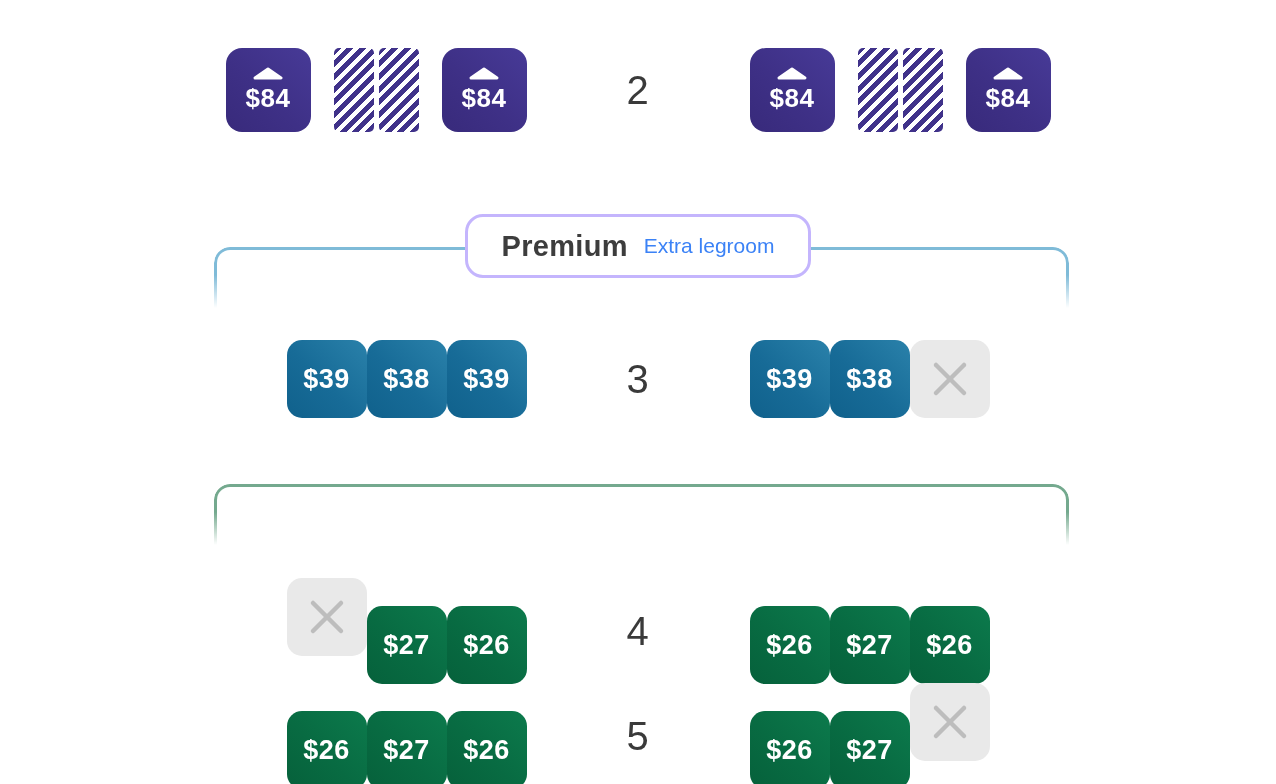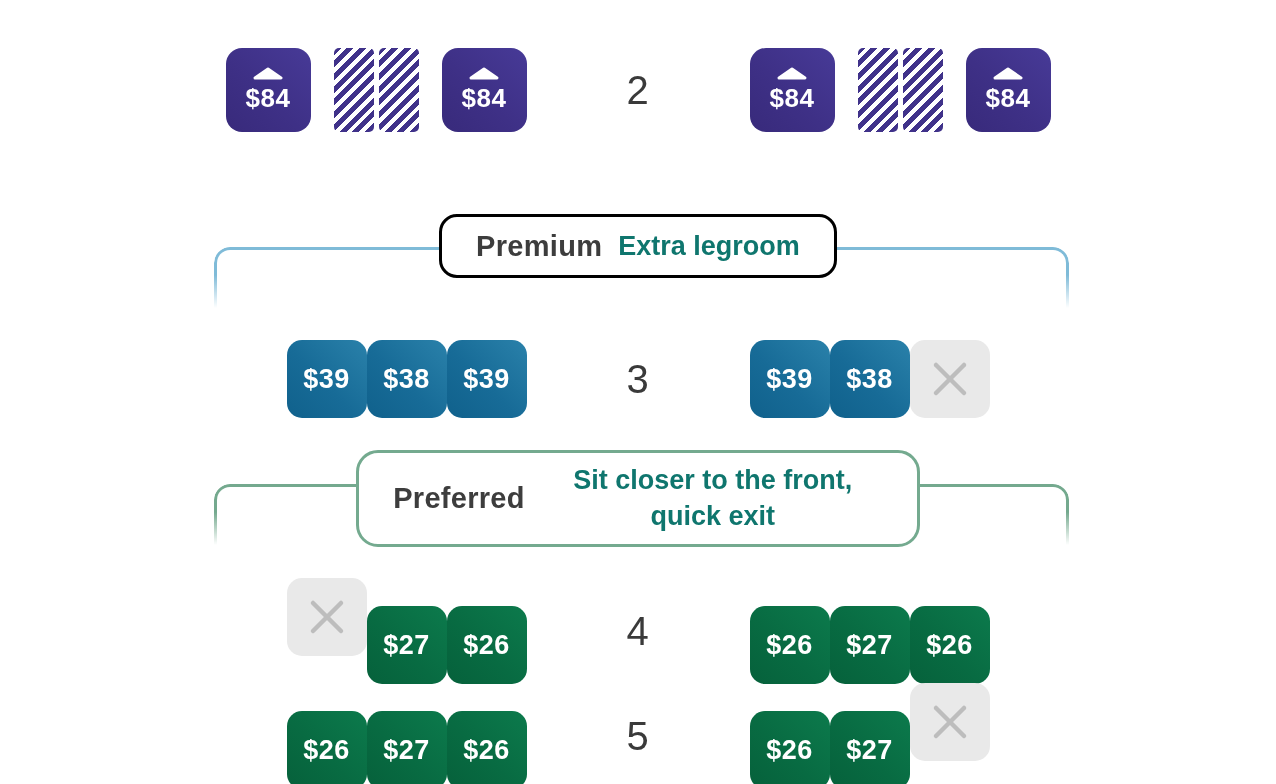--- a/index.html
+++ b/index.html
@@ -33,24 +33,24 @@
   
   .bracket { position:absolute; left:214px; width:849px; height:58px;
              border:3px solid; border-bottom:none; border-radius:16px 16px 0 0;
              -webkit-mask-image:linear-gradient(to bottom, #000 46%, rgba(0,0,0,0) 100%);
              mask-image:linear-gradient(to bottom, #000 46%, rgba(0,0,0,0) 100%); }
   .bracket.premium   { border-color:#7fbbd8; }
   .bracket.preferred { border-color:#74a98e; }
 
   .badge-wrap { position:absolute; left:0; right:0; display:flex; justify-content:center; z-index:2; }
   .badge { background:#ffffff; display:flex; align-items:center; justify-content:center; }
-  .badge.premium-badge   { border:3px solid #000000; border-radius:18px; height:64px; padding:0 34px; gap:16px; box-sizing:border-box; }
+  .badge.premium-badge   { border:3px solid #c4b5fd; border-radius:18px; height:64px; padding:0 34px; gap:16px; box-sizing:border-box; }
   .badge.preferred-badge { border:3px solid #74aa8f; border-radius:22px; height:97px; padding:0 34px; gap:18px; box-sizing:border-box; }
   .badge-title { font-size:29px; font-weight:700; color:#3d3d3d; letter-spacing:.3px; }
-  .badge-sub   { font-size:27px; font-weight:700; color:#0f766e; }
+  .badge-sub   { font-size:21px; font-weight:400; color:#3b82f6; }
   .preferred-badge .badge-sub { max-width:340px; text-align:center; line-height:1.32; }
 </style>
 </head>
 <body>
 
 <div class="cabin">
 
   <div class="seat-row row-upfront" style="top:48px;">
     <div class="bank">
       <button class="seat purple">
@@ -122,26 +122,20 @@
       <div class="seat unavailable">
         <svg width="50" height="50" viewBox="0 0 50 50">
             <line x1="11" y1="11" x2="39" y2="39" stroke="#bdbdbd" stroke-width="4.5" stroke-linecap="round"></line>
             <line x1="39" y1="11" x2="11" y2="39" stroke="#bdbdbd" stroke-width="4.5" stroke-linecap="round"></line>
           </svg>
       </div>
     </div>
   </div>
 
   <div class="bracket preferred" style="top:484px;"></div>
-  <div class="badge-wrap" style="top:450px;">
-    <div class="badge preferred-badge">
-      <span class="badge-title">Preferred</span>
-      <span class="badge-sub">Sit closer to the front, quick exit</span>
-    </div>
-  </div>
 
   <div class="seat-row" style="top:578px;">
     <div class="bank">
       <div class="seat unavailable">
         <svg width="50" height="50" viewBox="0 0 50 50">
             <line x1="11" y1="11" x2="39" y2="39" stroke="#bdbdbd" stroke-width="4.5" stroke-linecap="round"></line>
             <line x1="39" y1="11" x2="11" y2="39" stroke="#bdbdbd" stroke-width="4.5" stroke-linecap="round"></line>
           </svg>
       </div>
       <button class="seat green">

